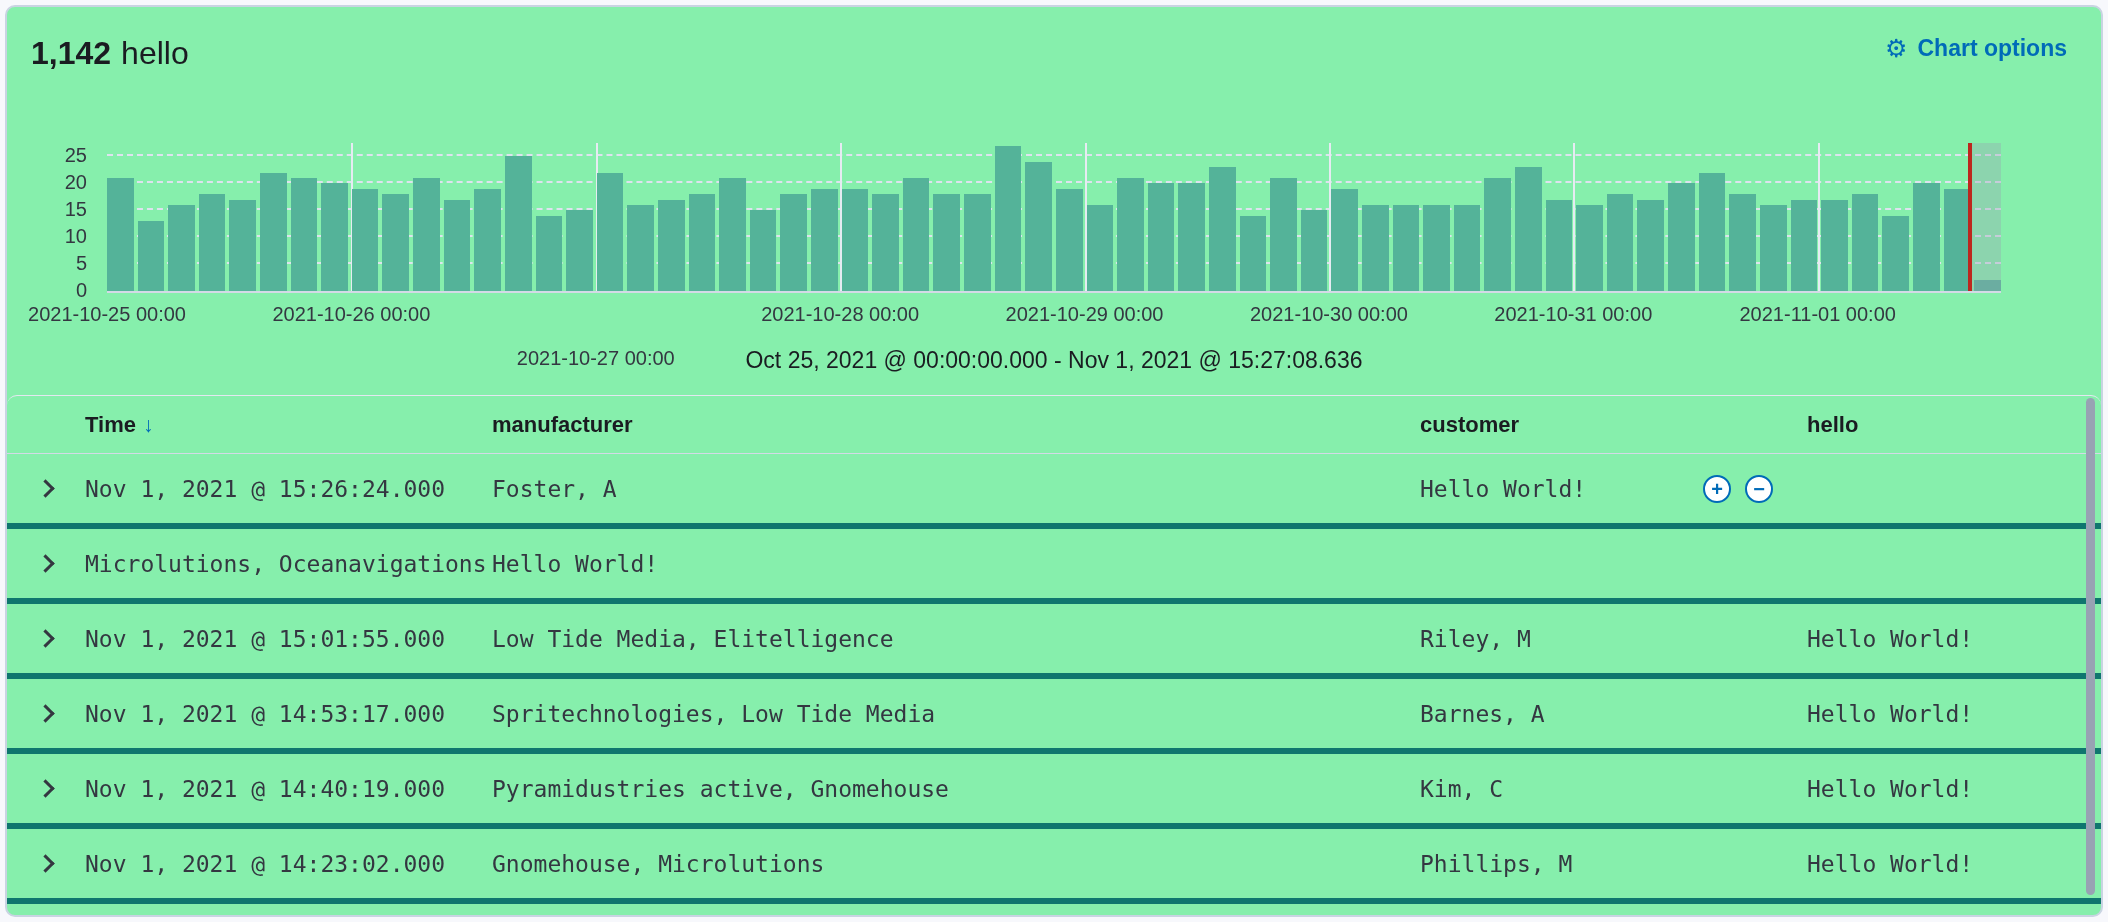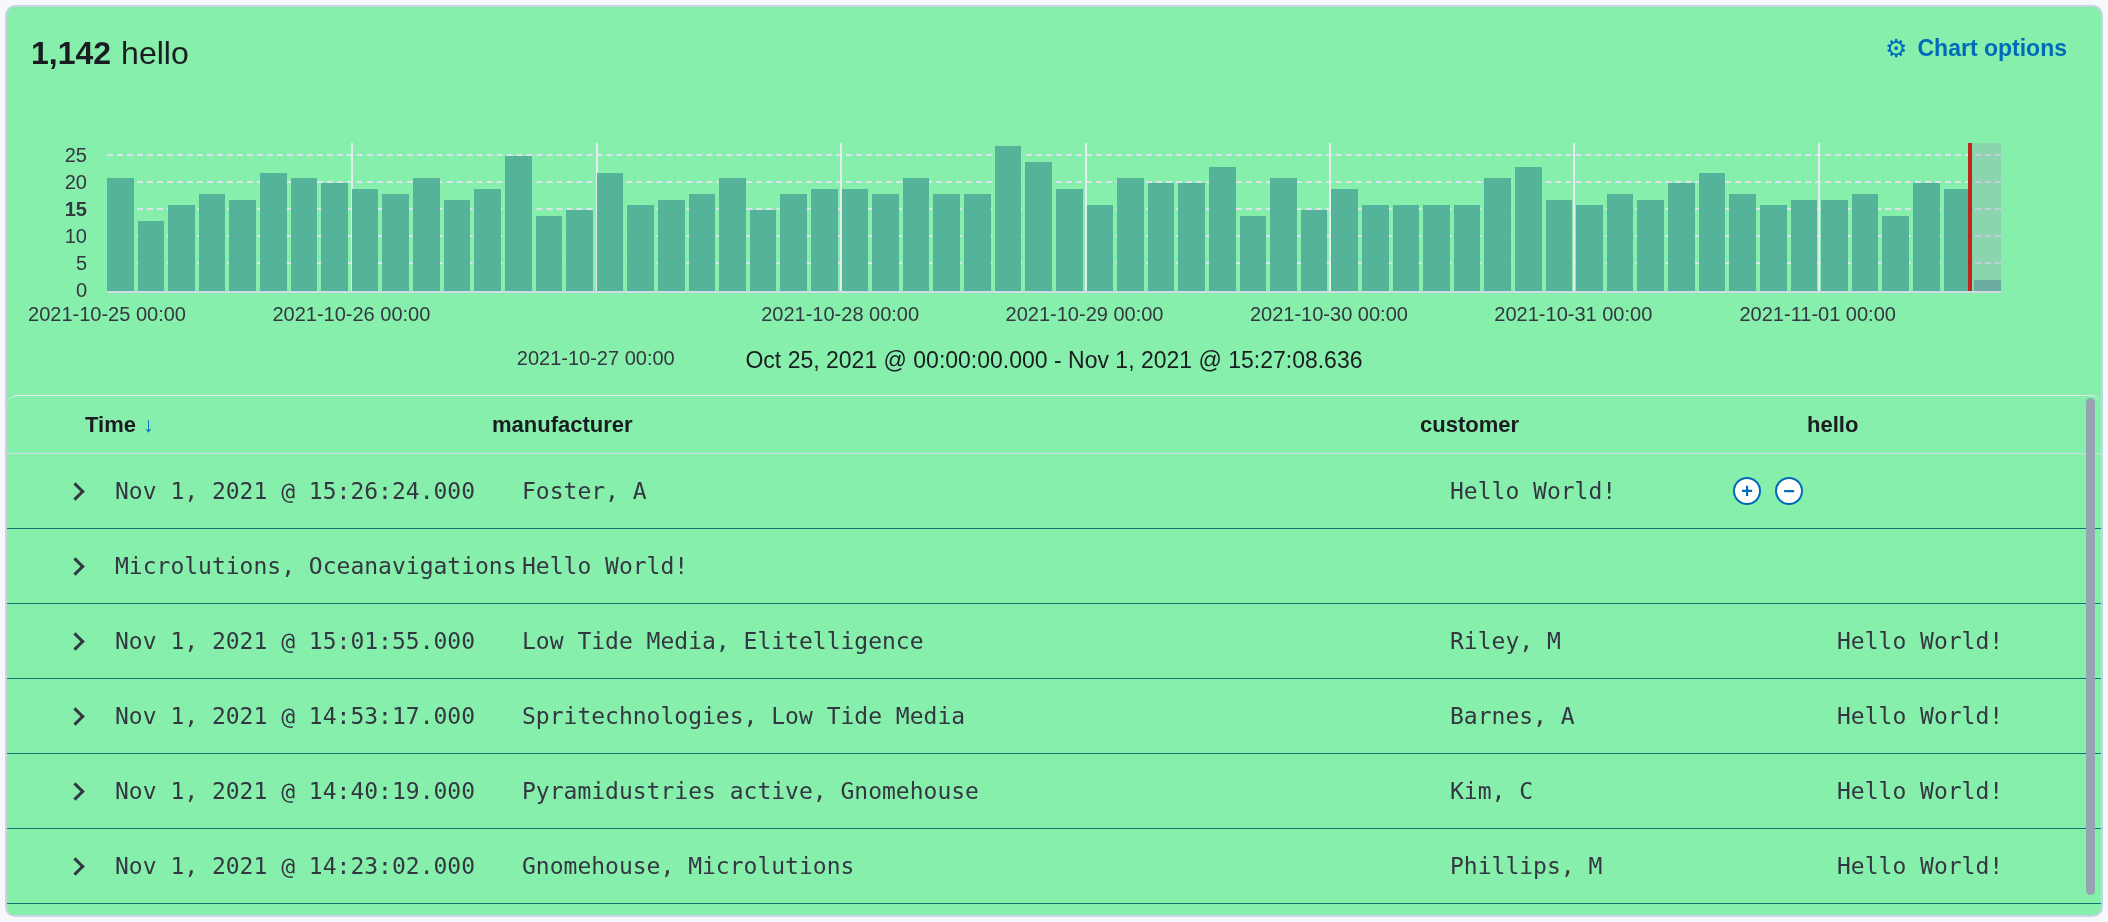--- a/index.html
+++ b/index.html
@@ -99,22 +99,21 @@
     grid-template-columns: 78px 407px 928px 387px 1fr;
     align-items: center;
   }
   .t-head {
     height: 58px;
     border-bottom: 1px solid #d3dae6;
     font-size: 22px; font-weight: 700; color: #1a1c21;
   }
   .t-row {
     height: 75px;
-    border-bottom: 1px solid #0f766e;
-    padding-left: 30px;
+    border-bottom: 6px solid #0f766e;
   }
   .cell { overflow: hidden; white-space: nowrap; }
   .mono {
     font-family: "DejaVu Sans Mono", "Liberation Mono", monospace;
     font-size: 23px; color: #343741;
   }
   .sort-arrow { color: #006bb8; font-size: 21px; margin-left: 7px; font-weight: 400; }
   .chev-cell { display: flex; justify-content: flex-start; padding-left: 24px; }
   .chev-btn {
     background: none; border: none; cursor: pointer;
@@ -229,21 +228,21 @@
           <div class="bar" style="height: 7.27273%; background: rgb(84, 179, 153);"></div>
         </div>
       <div class="partial-overlay" style="left: 98.3871%; background: rgba(152, 162, 179, 0.35);"></div>
       <div class="time-marker" style="left: 98.3871%; background: rgb(189, 39, 30);"></div>
     <div class="ylab" style="bottom: calc(0% - 11px);">0</div>
         <div class="hgrid" style="bottom: 18.1818%;"></div>
         <div class="ylab" style="bottom: calc(18.1818% - 11px);">5</div>
         <div class="hgrid" style="bottom: 36.3636%;"></div>
         <div class="ylab" style="bottom: calc(36.3636% - 11px);">10</div>
         <div class="hgrid" style="bottom: 54.5455%;"></div>
-        <div class="ylab" style="bottom: calc(54.5455% - 11px); font-weight: bold;">15</div>
+        <div class="ylab" style="bottom: calc(54.5455% - 11px);">15</div>
         <div class="hgrid" style="bottom: 72.7273%;"></div>
         <div class="ylab" style="bottom: calc(72.7273% - 11px);">20</div>
         <div class="hgrid" style="bottom: 90.9091%;"></div>
         <div class="ylab" style="bottom: calc(90.9091% - 11px);">25</div>
         <div class="vgrid" style="left: 12.9032%;"></div>
         <div class="vgrid" style="left: 25.8065%;"></div>
         <div class="vgrid" style="left: 38.7097%;"></div>
         <div class="vgrid" style="left: 51.6129%;"></div>
         <div class="vgrid" style="left: 64.5161%;"></div>
         <div class="vgrid" style="left: 77.4194%;"></div>

